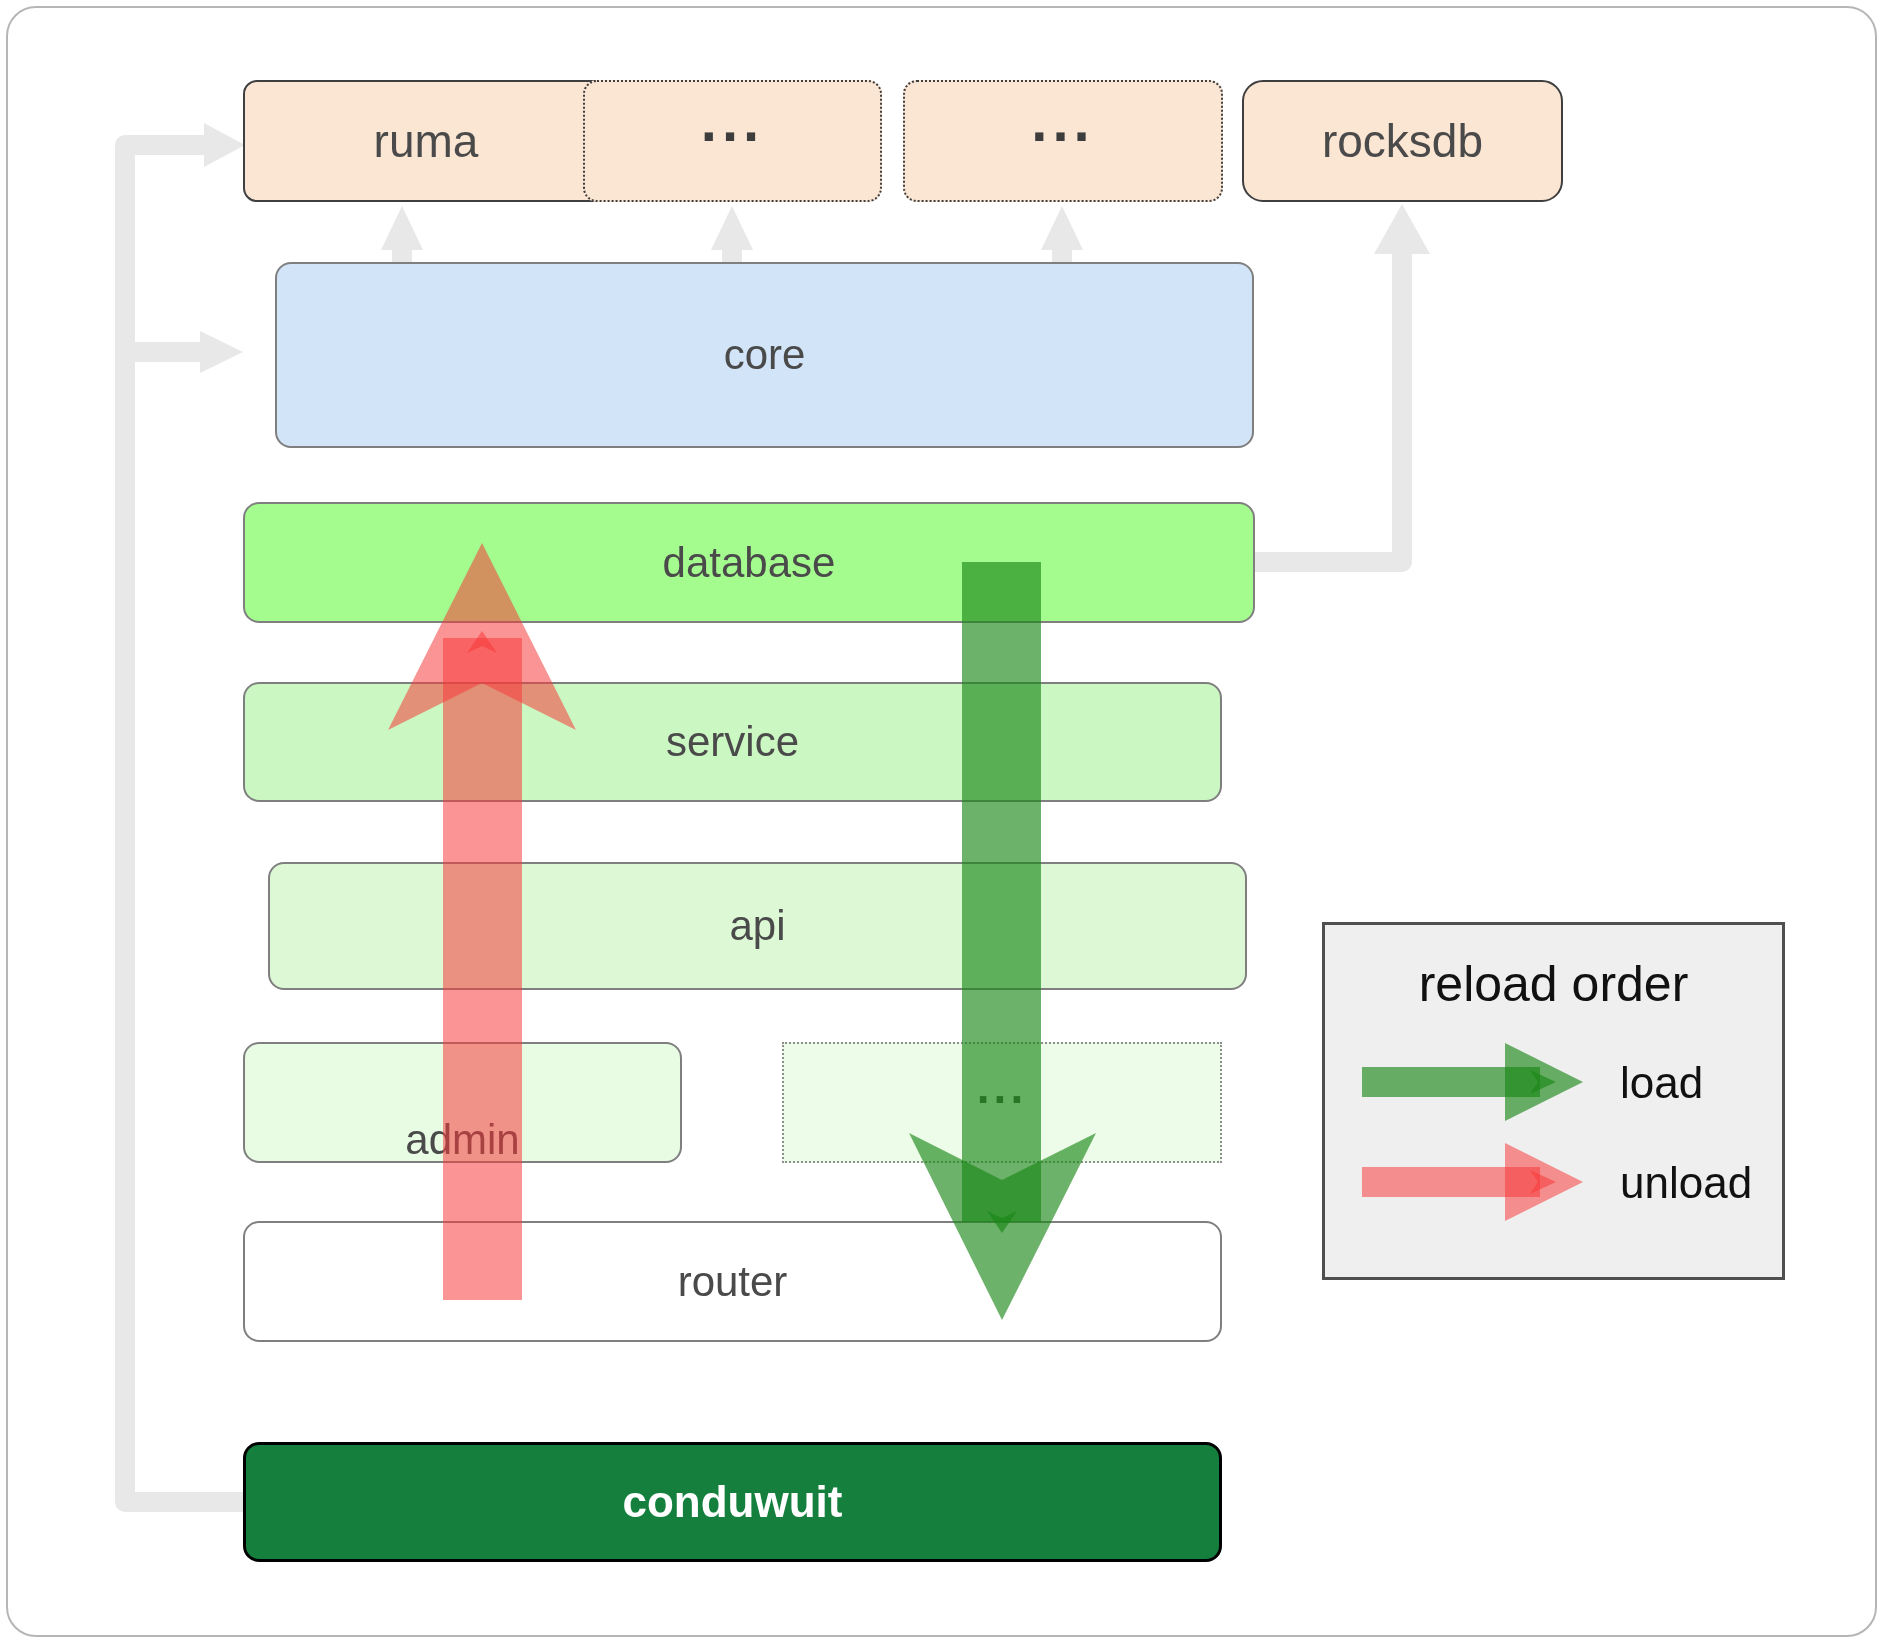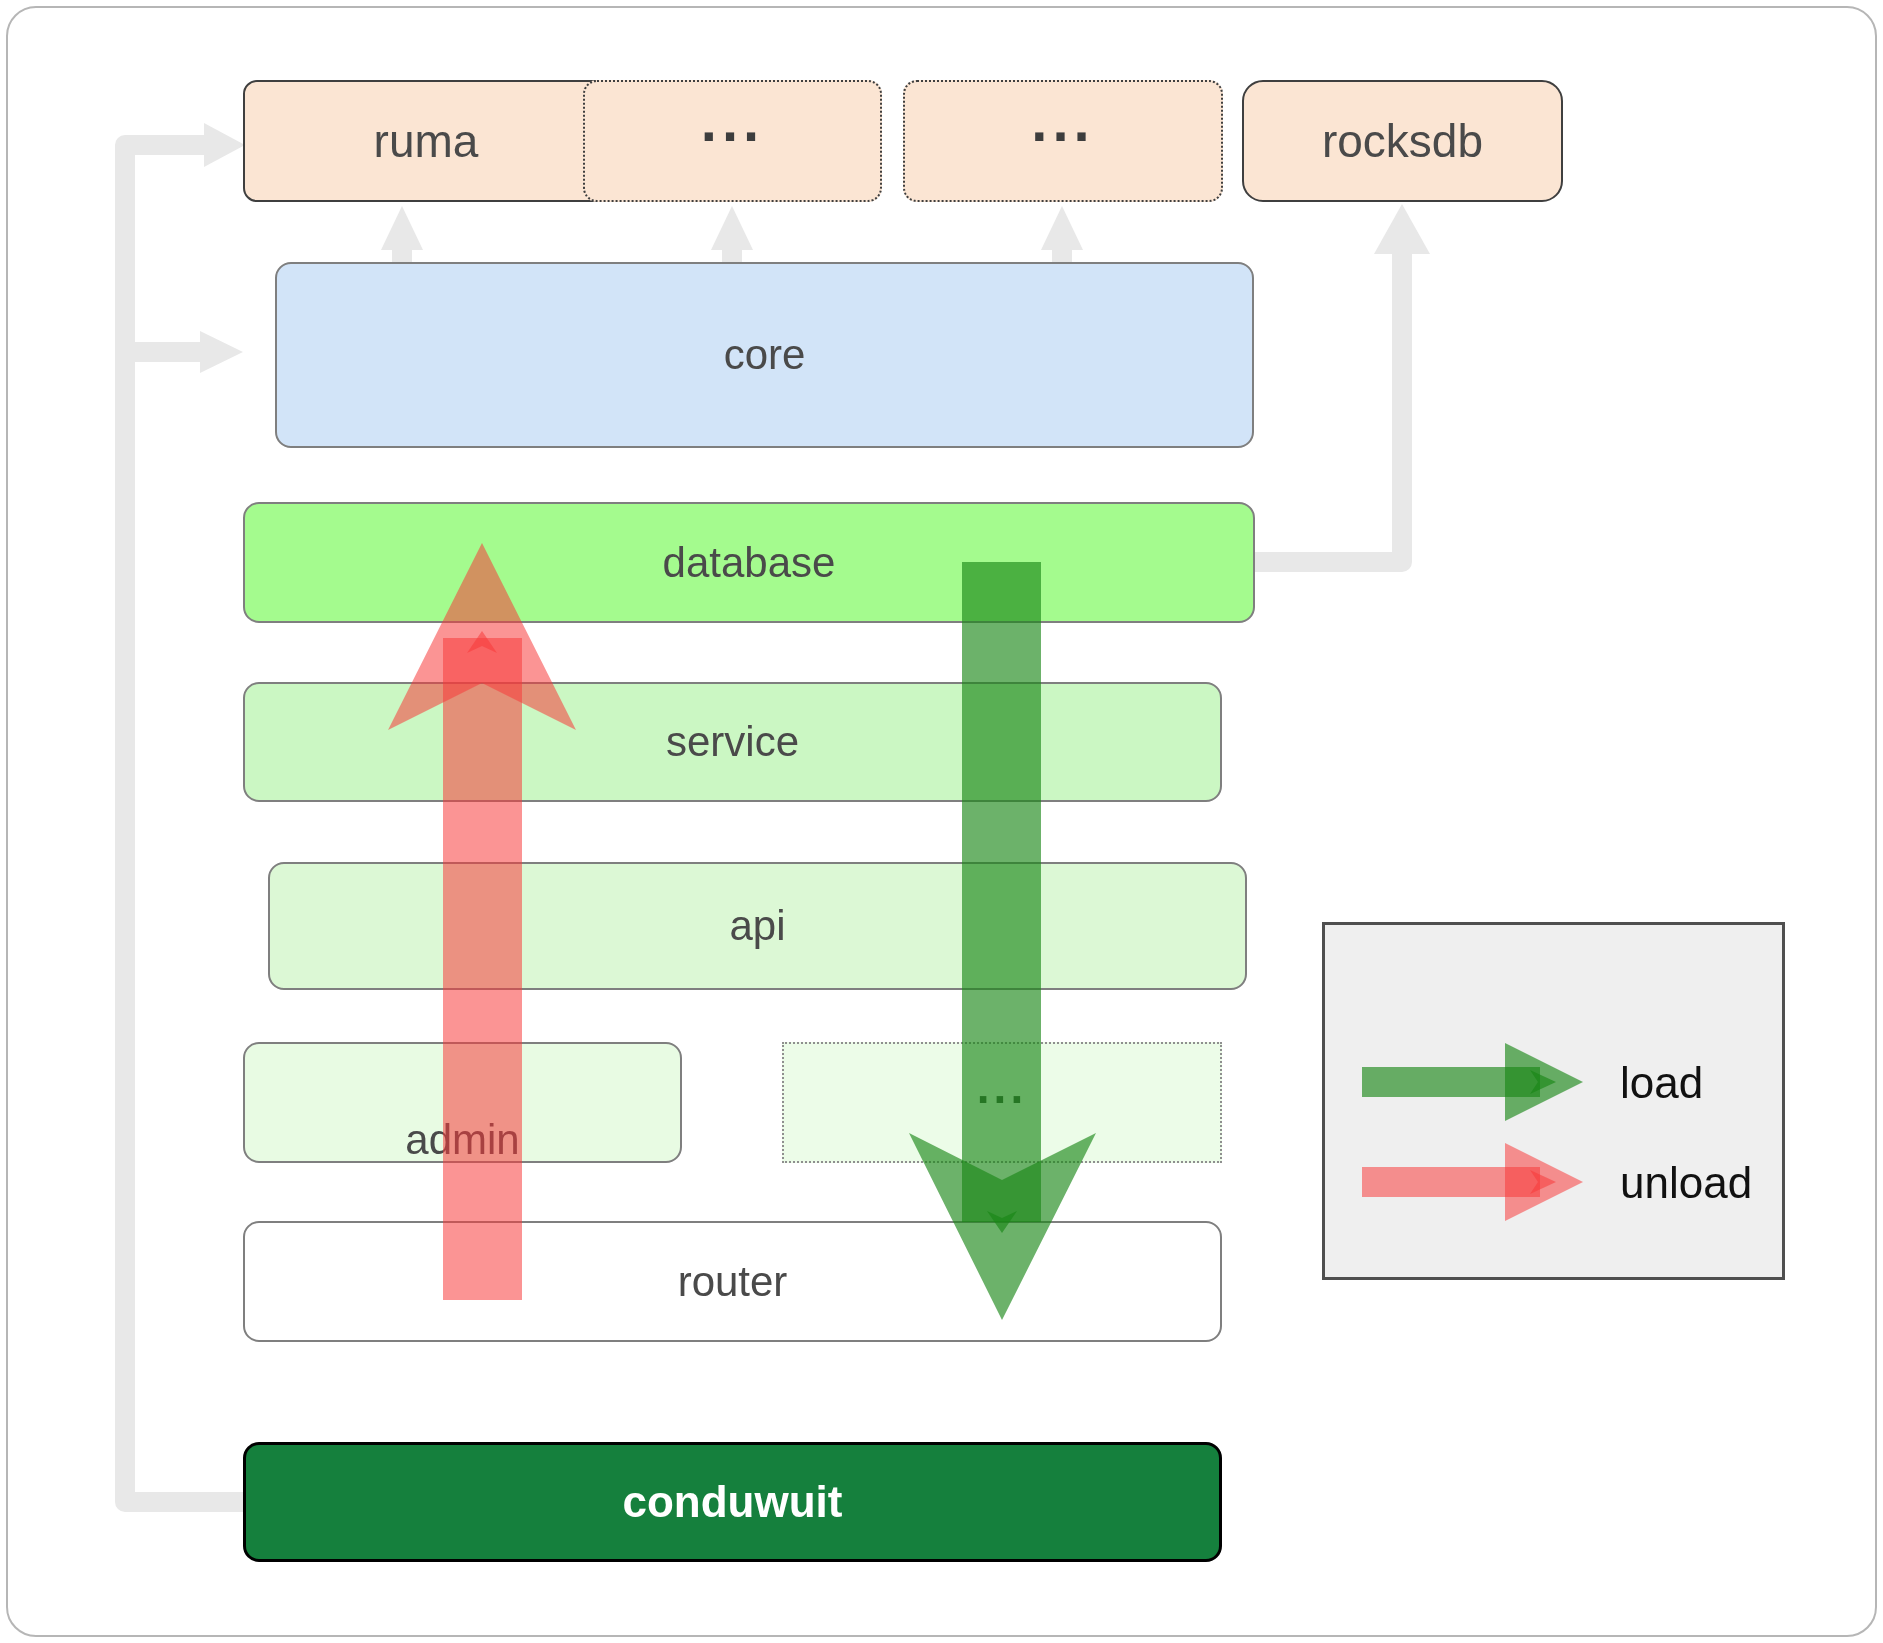--- a/index.html
+++ b/index.html
@@ -112,20 +112,21 @@
     <span class="dots-small">...</span>
   </div>
   <div class="box wide" id="box-router">
     <span>router</span>
   </div>
   <div class="box" id="box-conduwuit">
     <span>conduwuit</span>
   </div>
 
   <div class="legend">
+    <div class="legend-title">reload order</div>
     <svg class="legend-arrow" id="legend-arrow-load" viewBox="0 0 240 80">
       <g fill="rgba(25,135,22,0.64)">
         <rect x="0" y="24" width="178" height="30"></rect>
         <polygon points="143,0 221,39 143,78"></polygon>
         <polygon points="168,27 194,39 168,51 176,39"></polygon>
       </g>
     </svg>
     <div class="legend-label" id="legend-label-load">load</div>
     <svg class="legend-arrow" id="legend-arrow-unload" viewBox="0 0 240 80">
       <g fill="rgba(247,57,58,0.54)">

